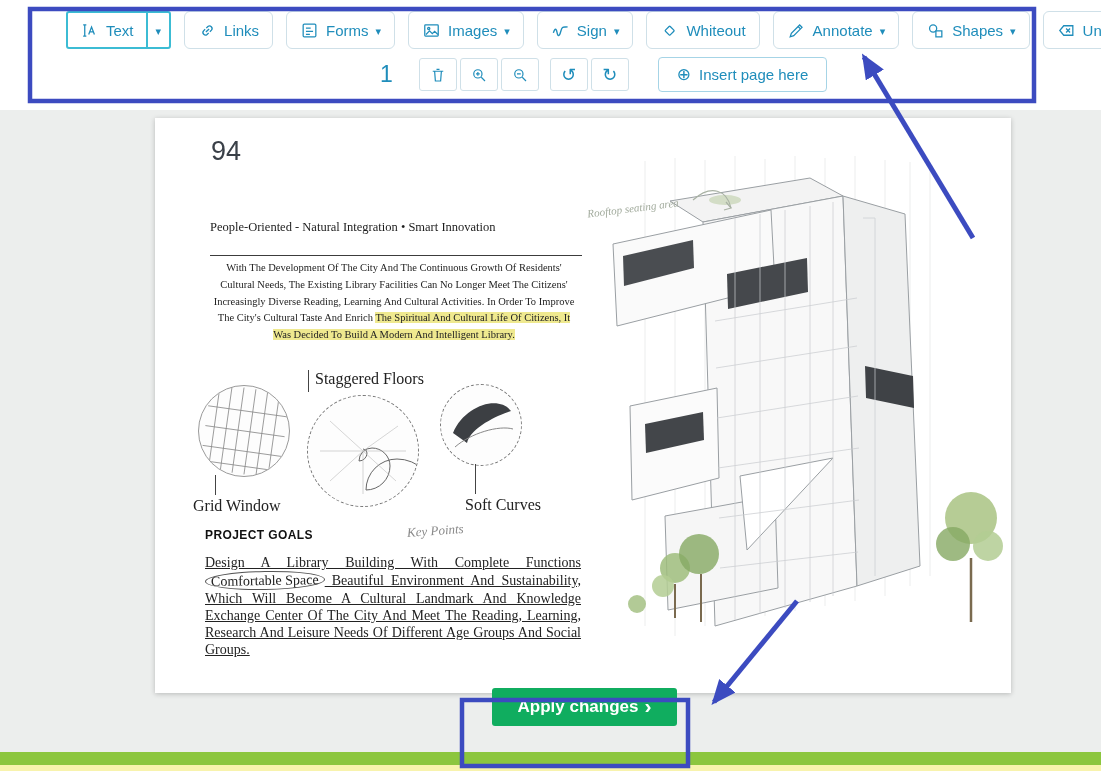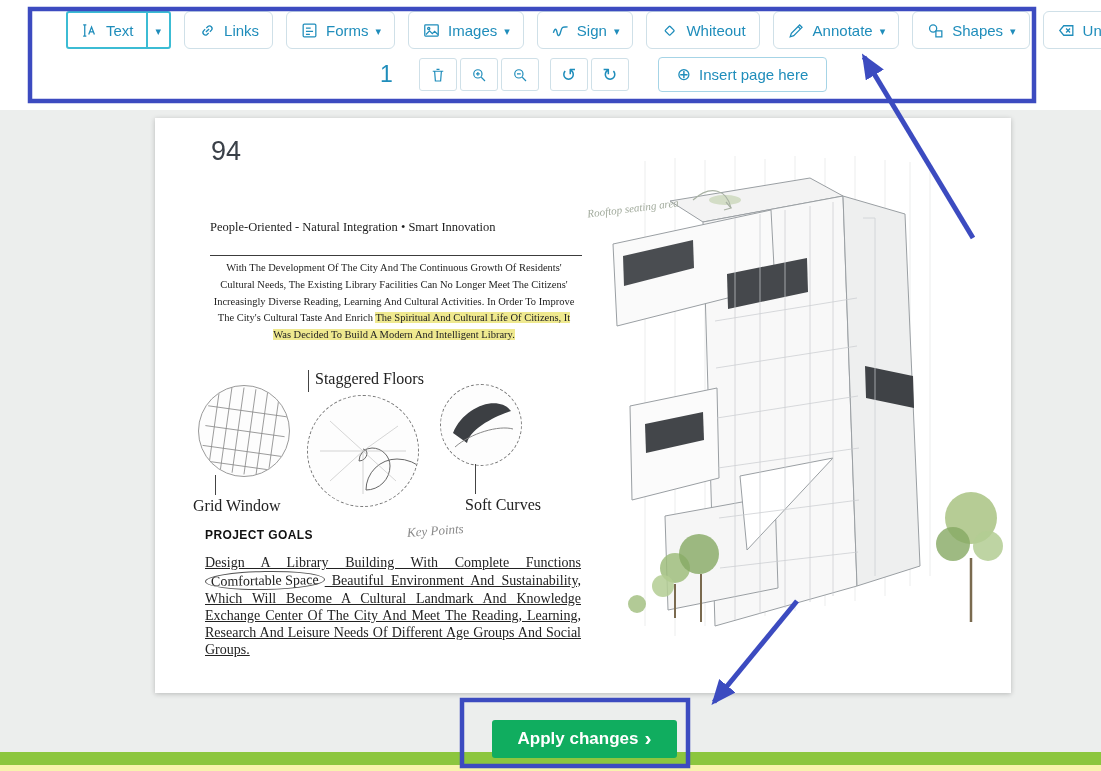--- a/index.html
+++ b/index.html
@@ -69,21 +69,21 @@
   .circled{border:1.2px solid #555;border-radius:50%;padding:0 5px;display:inline-block;transform:rotate(-1deg);}
   .sketch{position:absolute;left:420px;top:38px;width:428px;height:524px;}
   .roofnote{
     position:absolute;left:432px;top:84px;font-family:"Liberation Serif",serif;font-style:italic;
     font-size:11px;color:#a2ab9d;transform:rotate(-7deg);white-space:nowrap;
   }
   
   .strip-green{position:absolute;left:0;top:752px;width:1101px;height:13px;background:var(--strip_green,#8cc63e);}
   .strip-yellow{position:absolute;left:0;top:765px;width:1101px;height:6px;background:var(--strip_yellow,#f8f3ad);}
   .applybtn{
-    position:absolute;left:492px;top:720px;width:185px;height:38px;border:none;border-radius:3px;
+    position:absolute;left:492px;top:688px;width:185px;height:38px;border:none;border-radius:3px;
     background:var(--apply_green,#10ad5f);color:#fff;font-size:17px;font-weight:700;
     font-family:"Liberation Sans",sans-serif;display:flex;align-items:center;justify-content:center;gap:6px;
     cursor:pointer;z-index:5;
   }
   .applybtn .chev{font-size:21px;font-weight:700;line-height:0;margin-top:-2px;}
   
   .overlay{position:absolute;left:0;top:0;width:1101px;height:771px;pointer-events:none;z-index:9;}
 </style>
 </head>
 <body>

